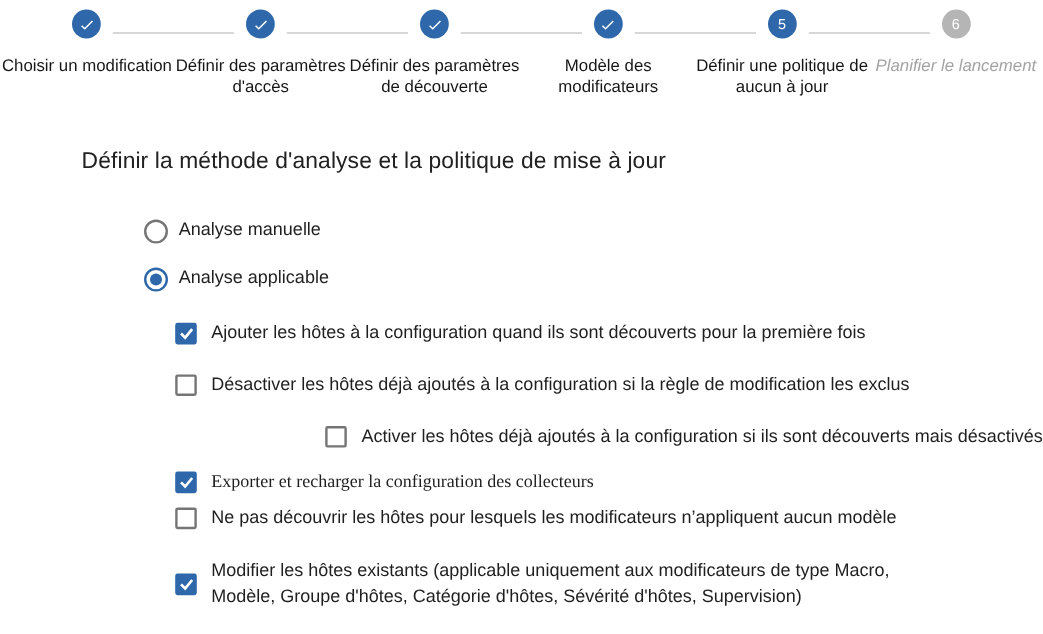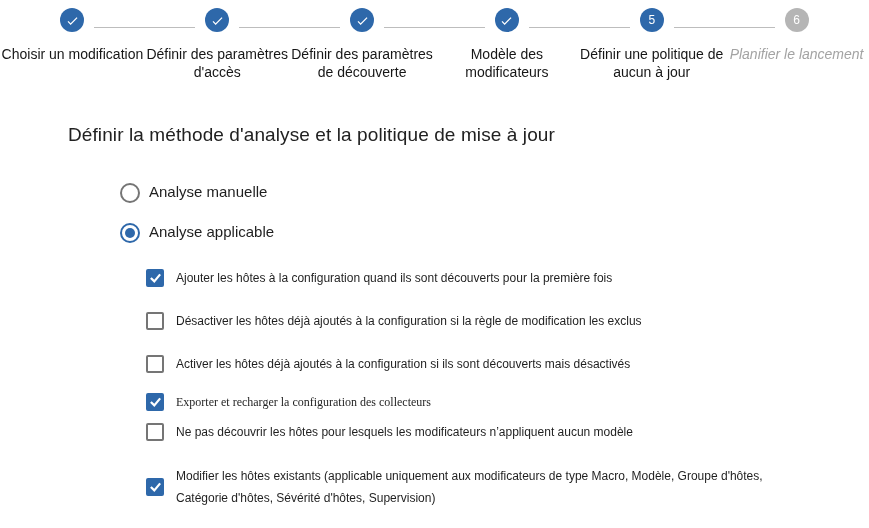--- a/index.html
+++ b/index.html
@@ -26,28 +26,28 @@
   .radio-row { display:flex; align-items:flex-start; height:20px; margin-bottom:20px; cursor:pointer; }
   .radio { width:20px; height:20px; flex:none; border:2px solid #757575; border-radius:50%;
     background:#fff; position:relative; }
   .radio.checked { border-color:#2e68aa; }
   .radio.checked::after { content:""; position:absolute; left:3px; top:3px; width:10px; height:10px;
     border-radius:50%; background:#2e68aa; }
   .opt-label { margin-left:9px; font-size:15px; color:#1f1f1f; white-space:nowrap; }
 
   .checkbox-group { margin:25px 0 0 146px; }
   .cbx-row { display:flex; align-items:center; margin-bottom:23px; cursor:pointer; }
-  .cbx-row.tight { margin-bottom:18px; }
+  .cbx-row.tight { margin-bottom:18px;justify-content:flex-end; }
   .cbx-row.tighter { margin-bottom:10px;font-family:Liberation Serif, serif; }
   .cbx-row.multiline { margin-bottom:12px; }
   .cbx { width:18px; height:18px; flex:none; border:2px solid #757575; border-radius:2px;
     background:#fff; display:flex; align-items:center; justify-content:center; }
   .cbx.checked { background:#2e68aa; border-color:#2e68aa; }
   .cbx svg { width:13px; height:13px; display:block; }
-  .cbx-label { margin-left:12px; font-size:12px; line-height:20px; color:#1f1f1f; white-space:nowrap; }
+  .cbx-label { margin-left:12px; font-size:15px; line-height:20px; color:#1f1f1f; white-space:nowrap; }
   .cbx-row.multiline .cbx-label { white-space:normal; max-width:600px; line-height:22px; }
 </style>
 </head>
 <body>
 
 <div class="stepper">
 
   <div class="step">
     <div class="step-circle">
       <svg viewBox="0 0 24 24" fill="#ffffff">

